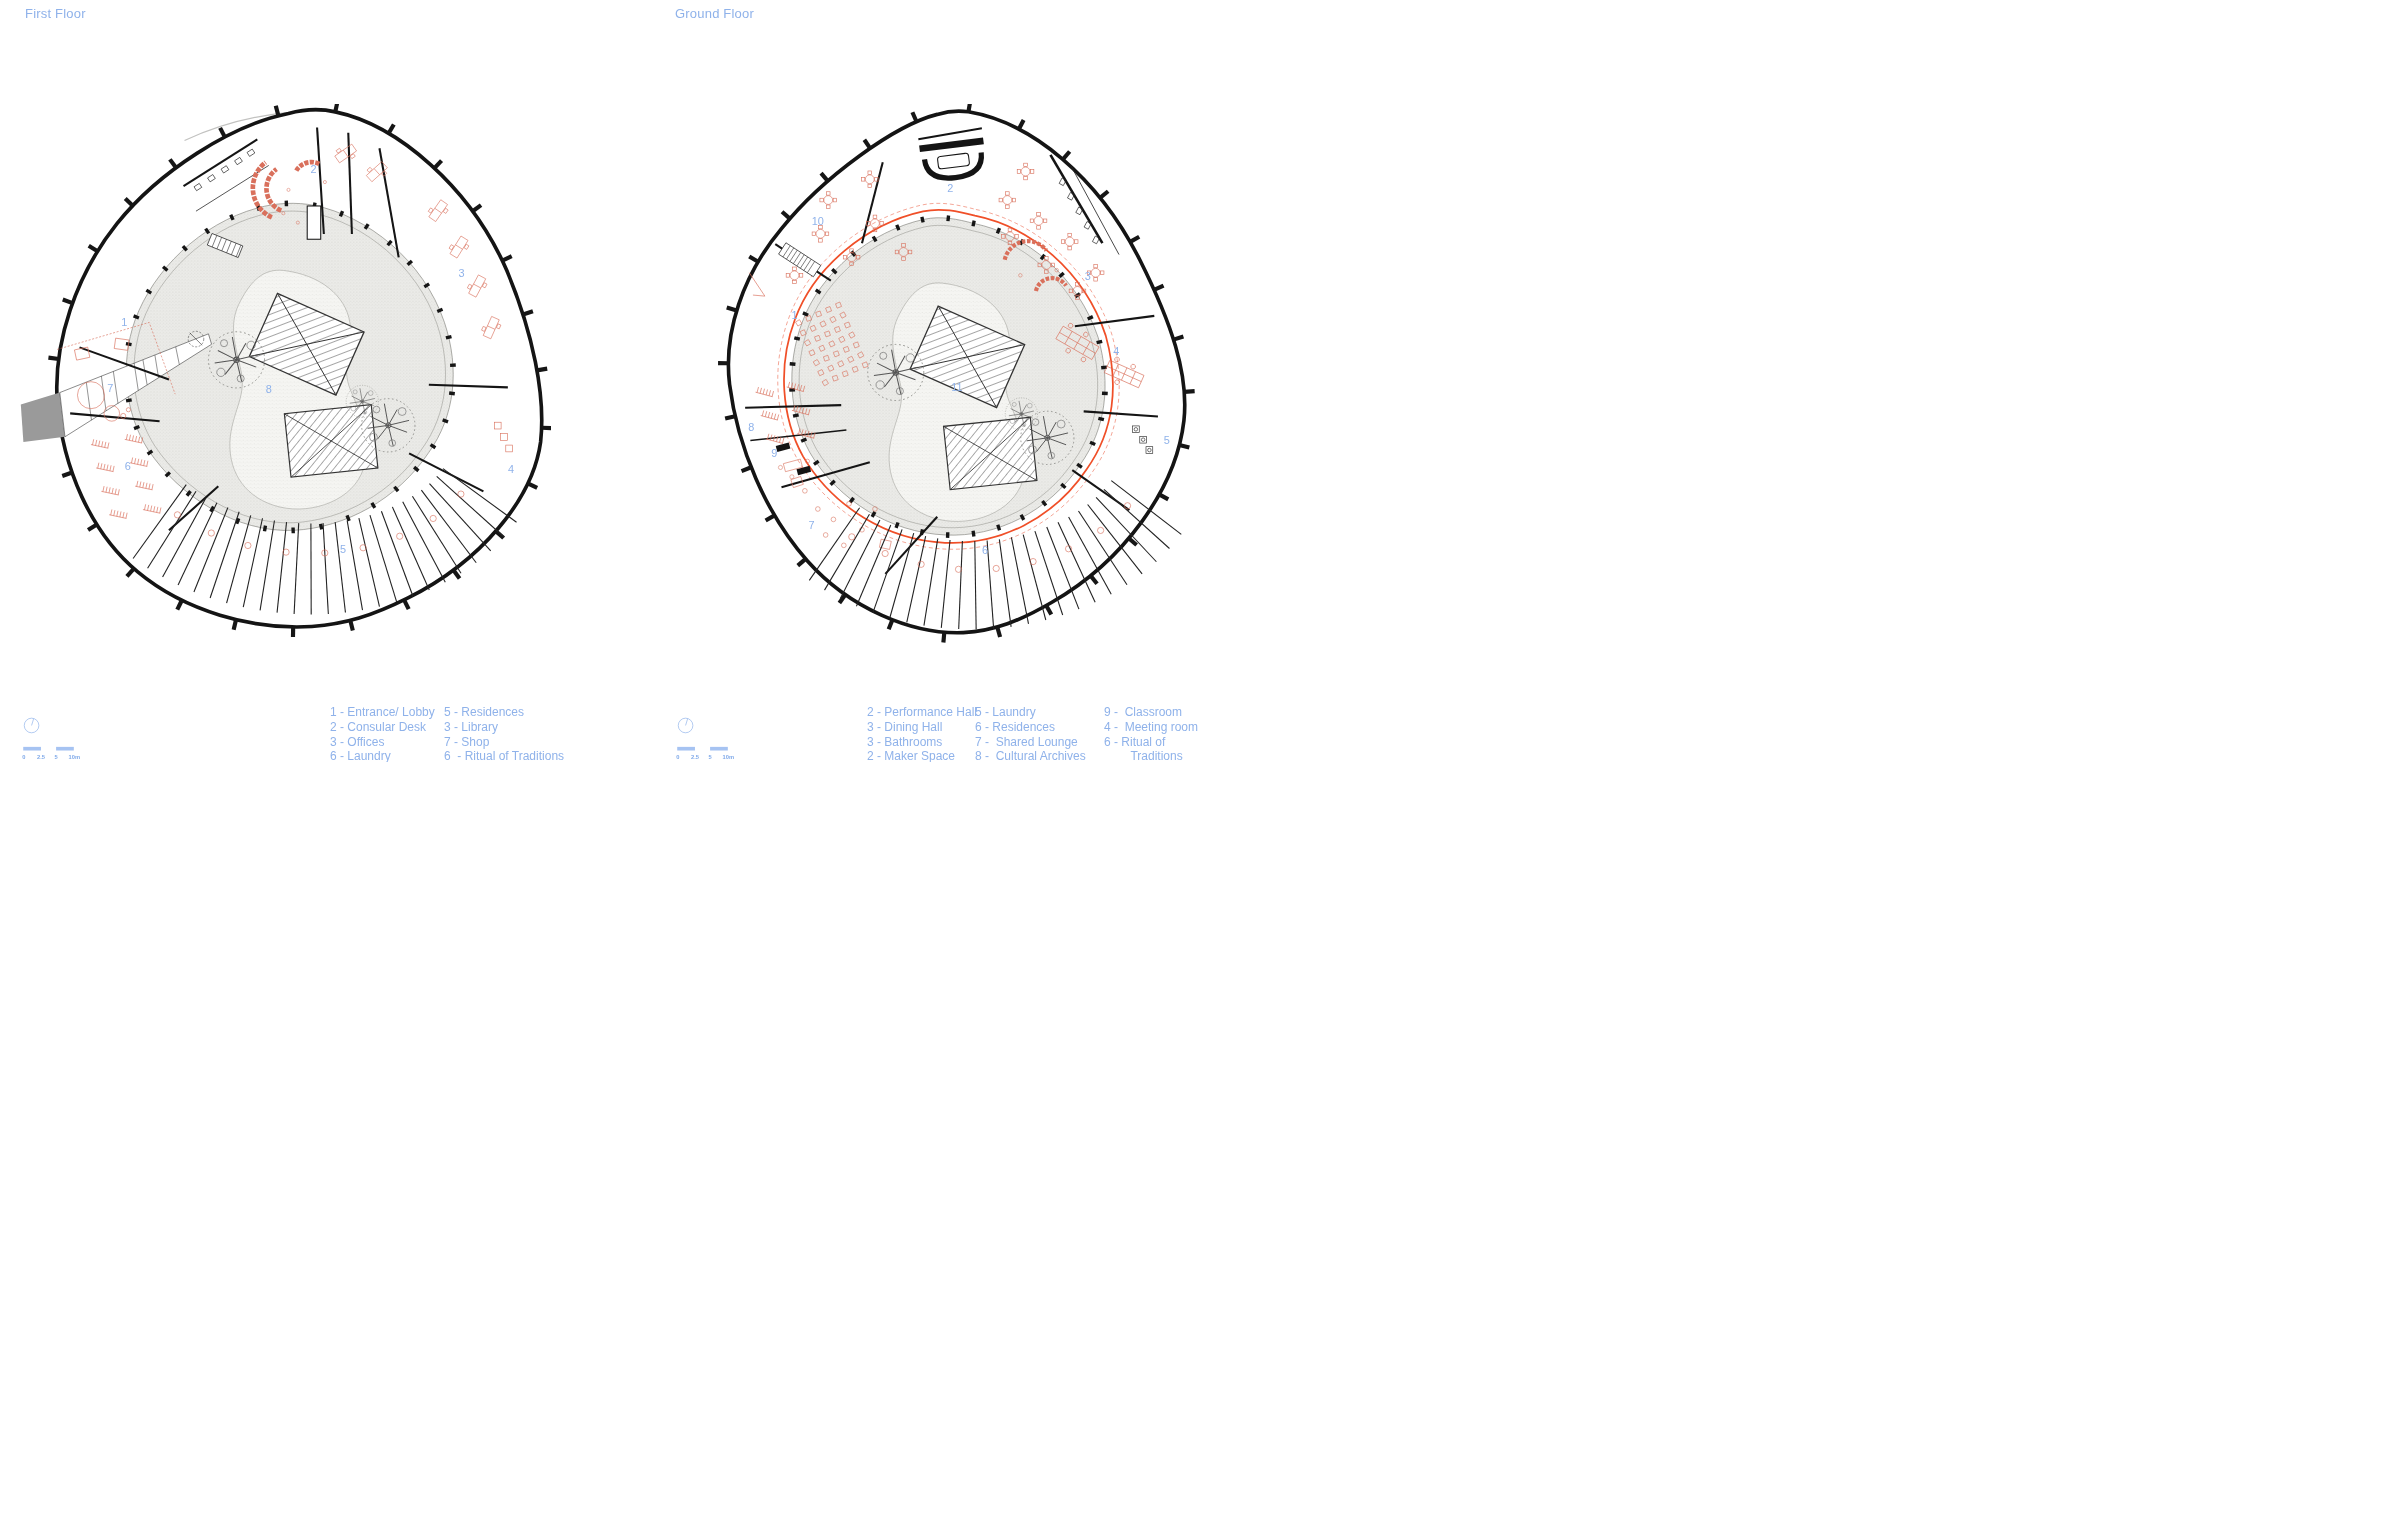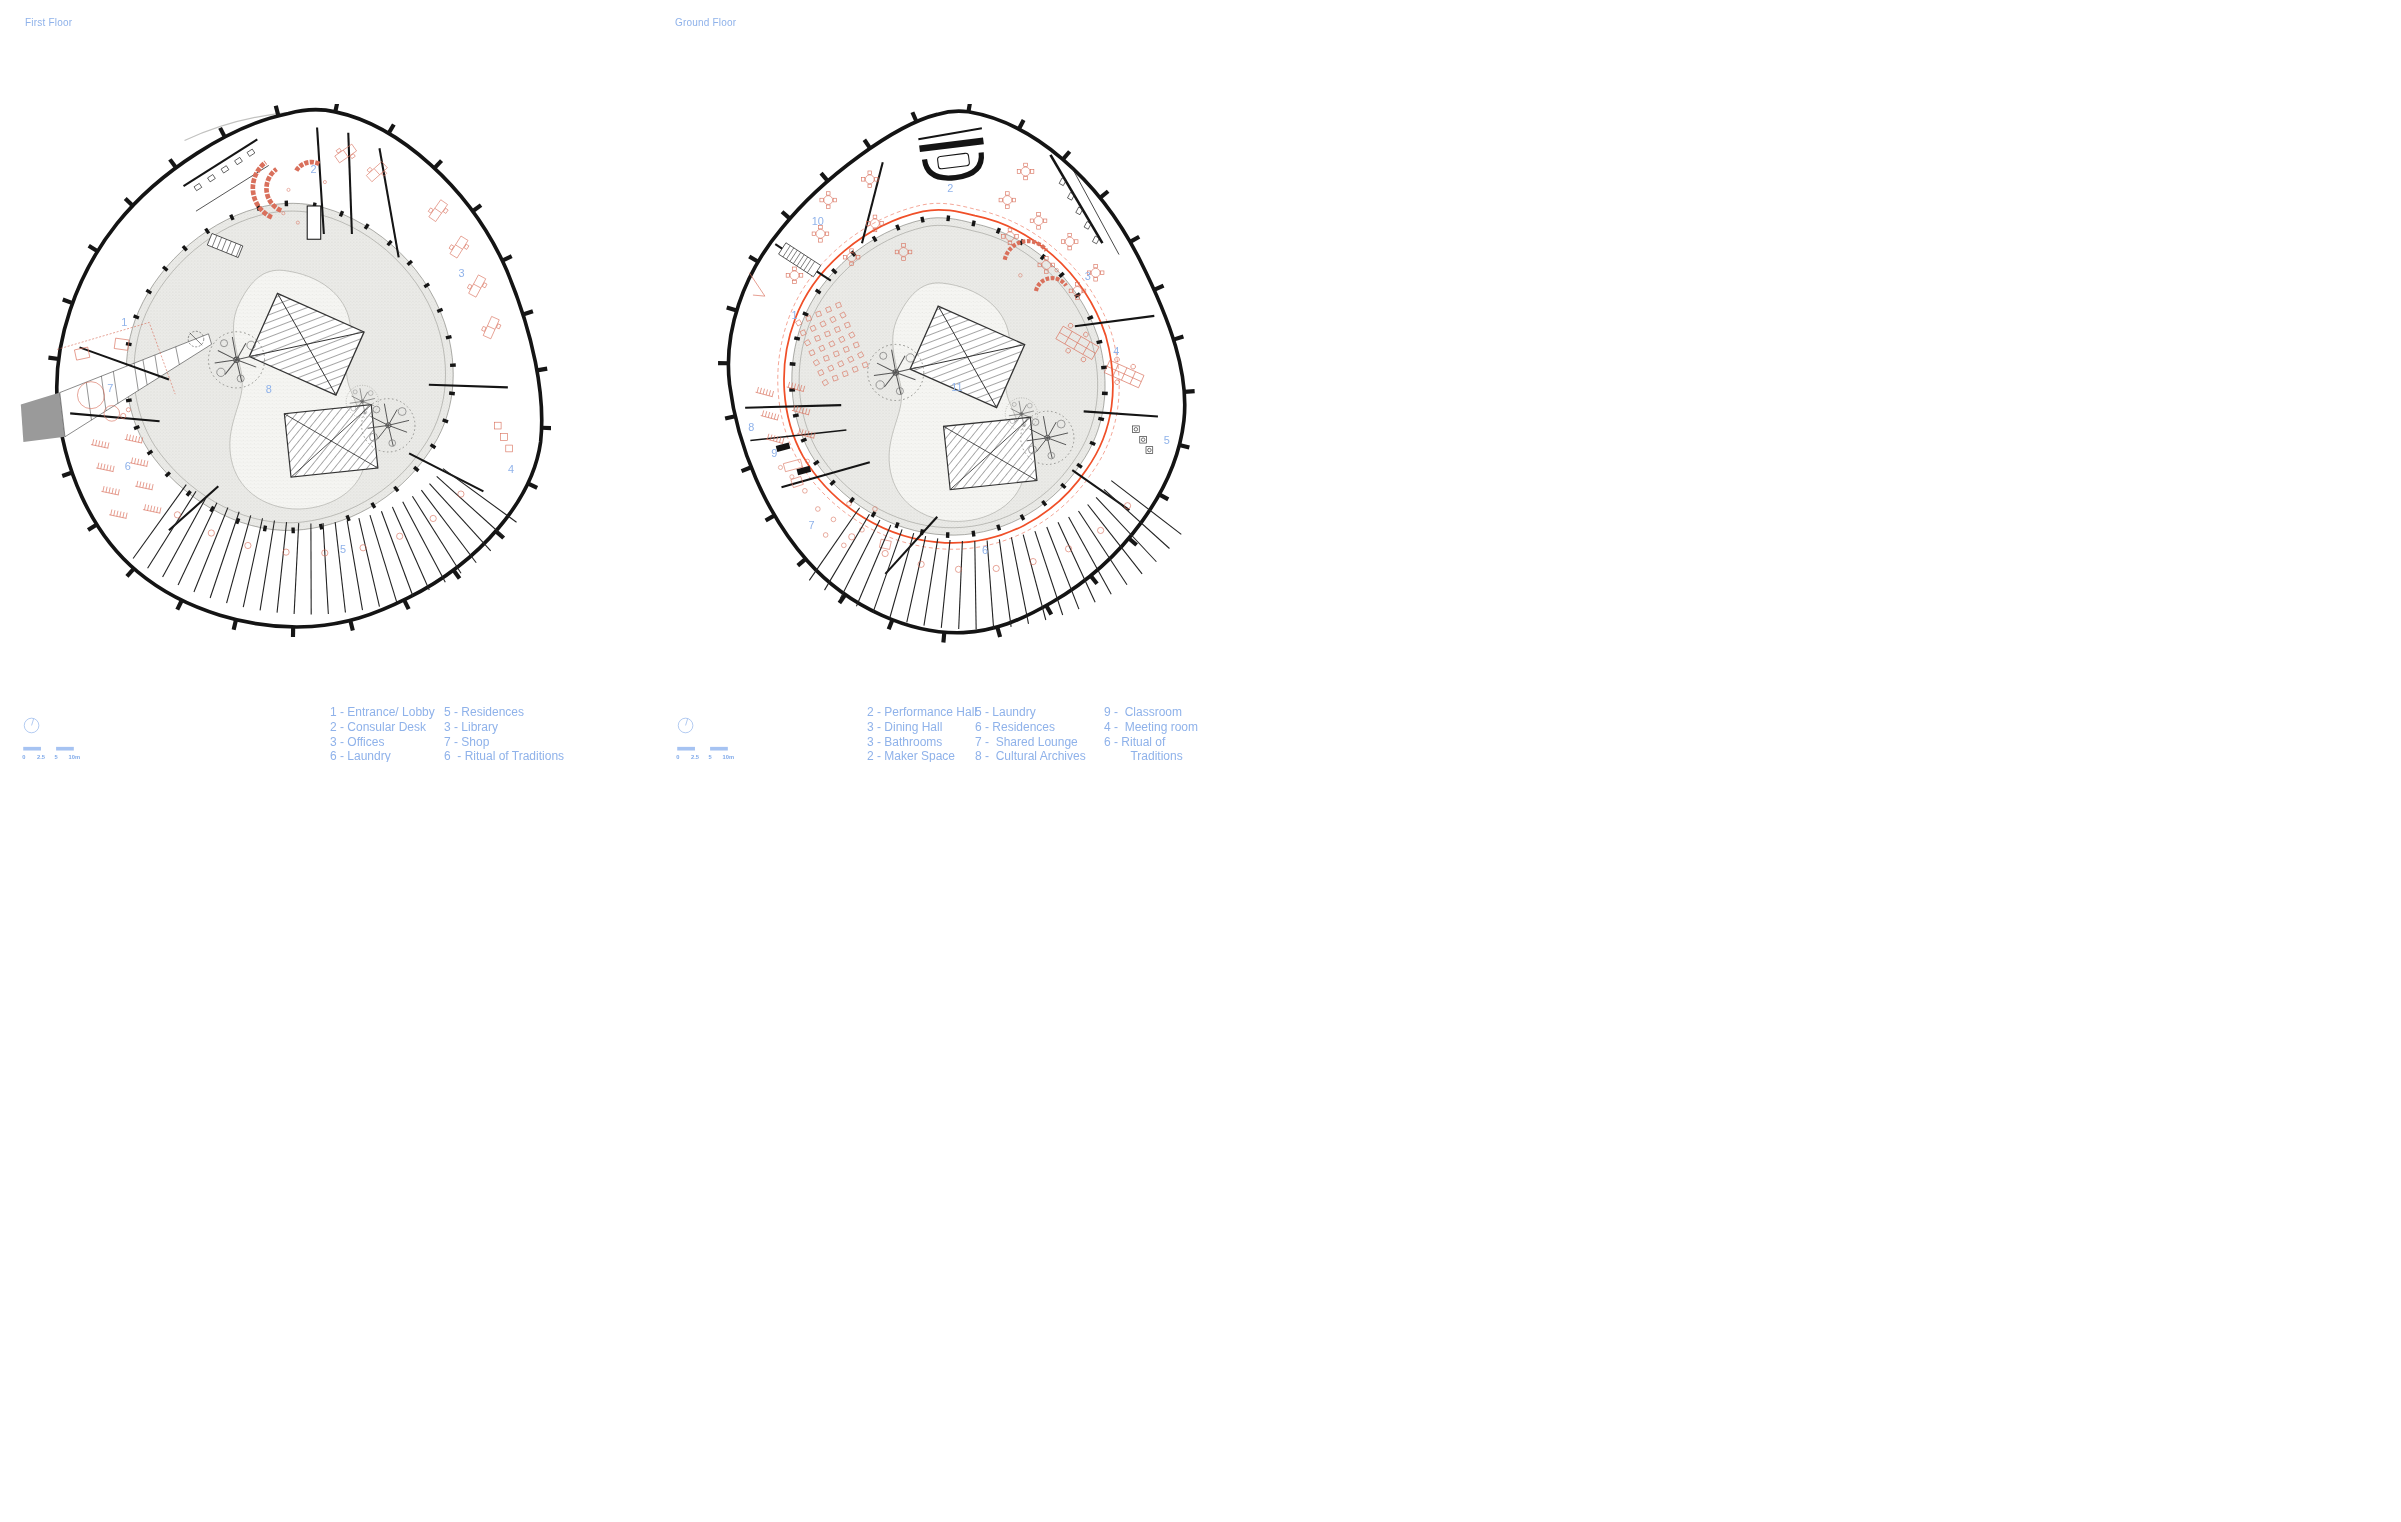--- a/index.html
+++ b/index.html
@@ -1,18 +1,18 @@
 <!DOCTYPE html>
 <html style="font-size:8.3px"><head>
 <meta charset="utf-8">
 <style>
   html,body{margin:0;padding:0;background:#fff;}
   .page{position:relative;width:1201px;height:762px;background:#fff;overflow:hidden;
         font-family:"Liberation Sans", sans-serif;}
-  .title{position:absolute;top:17px;font-size:10px;color:#8fb2ea;letter-spacing:0.2px;}
+  .title{position:absolute;top:6px;font-size:13px;color:#8fb2ea;letter-spacing:0.2px;}
   .lcol{position:absolute;top:705px;}
   .li{font-size:12px;line-height:14.8px;color:#8fb2ea;white-space:pre;}
   svg{position:absolute;}
   .mk text{font-size:21px;fill:#8fb2ea;text-anchor:middle;font-weight:500;}
   .sb text{font-size:11px;font-weight:bold;fill:#7fa9e9;text-anchor:middle;}
 </style>
 </head>
 <body>
 
 <div class="page">

